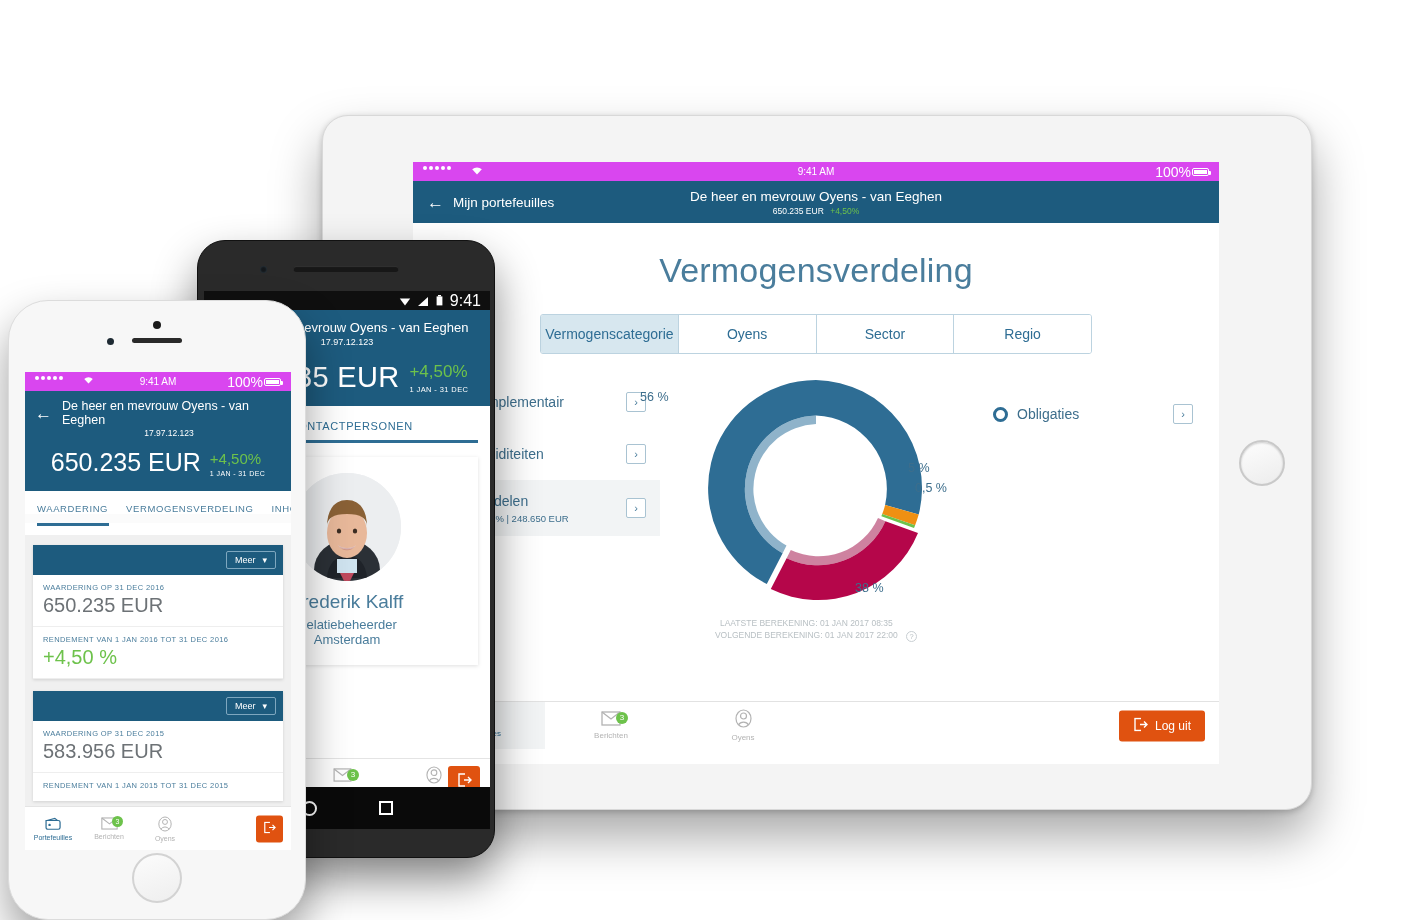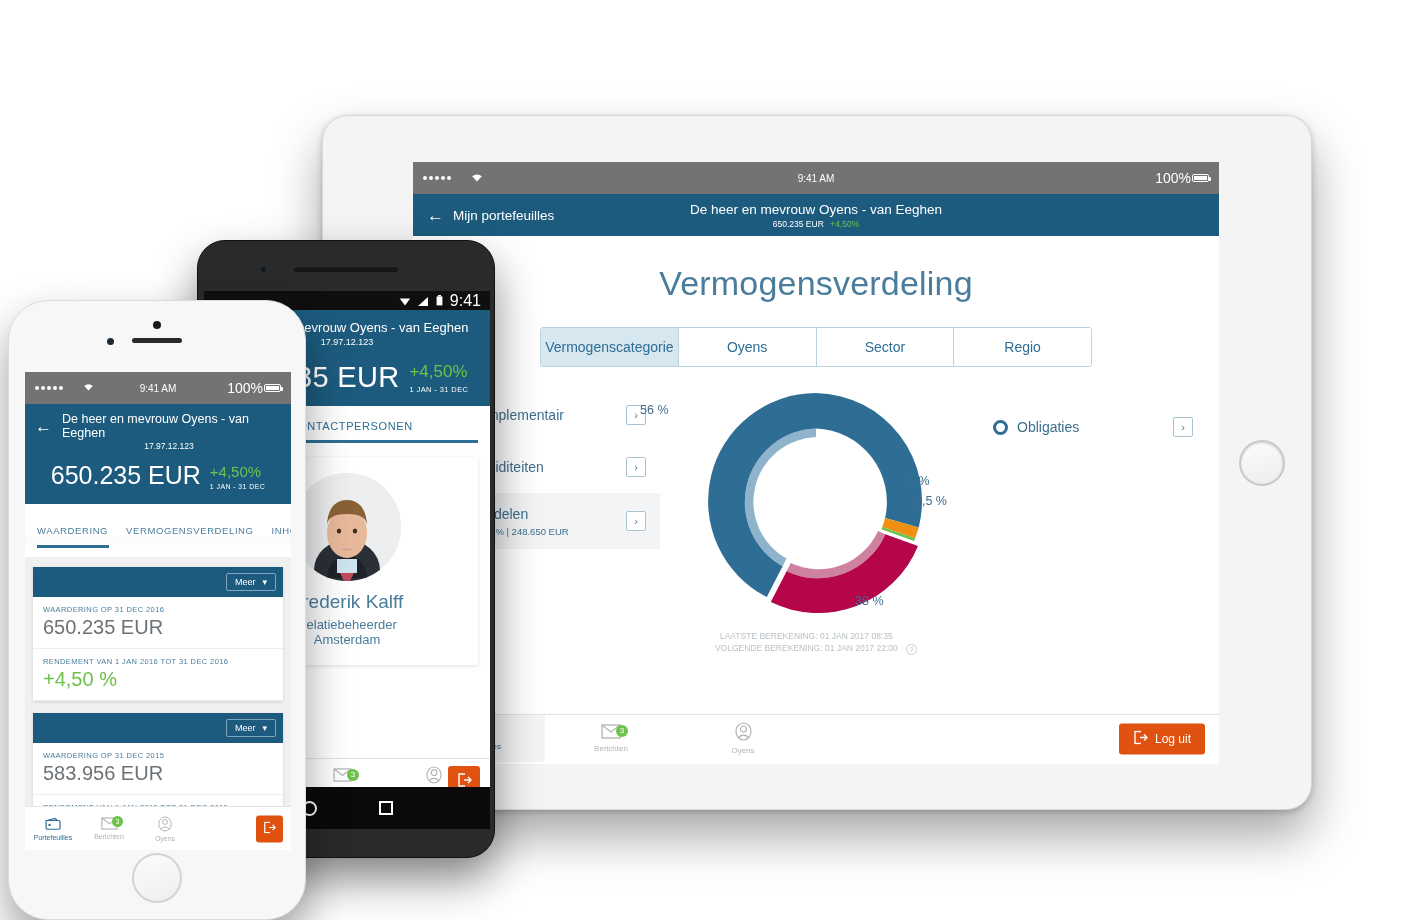--- a/index.html
+++ b/index.html
@@ -31,23 +31,23 @@
     position: absolute; right: 26px; top: 50%;
     transform: translateY(-50%);
     width: 46px; height: 46px; border-radius: 50%;
     border: 2px solid #c9c9c9;
     background: linear-gradient(160deg,#fdfdfd,#ececec);
     box-shadow: inset 0 1px 2px rgba(0,0,0,.18);
   }
 
   
   .ios-status {
-    height: 19px; background: #737373; color: #fff;
-    display: flex; align-items: center;
-    font-size: 10px; padding: 16px 10px; position: relative;
+    height: 19px; background: #d946ef; color: #fff;
+    display: flex; 
+    font-size: 10px; padding: 4px 10px; position: relative;
   }
   .sig-dots { display: flex; gap: 2px; }
   .sig-dots i { width: 4px; height: 4px; border-radius: 50%; background: #fff; display:block; }
   .wifi-ico { margin-left: 20px; font-size: 10px; line-height: 1; }
   .ios-time { position: absolute; left: 0; right: 0; text-align: center; font-size: 10px; }
   .ios-batt { margin-left: auto; display: flex; align-items: center; gap: 1px; font-size: 14px; z-index: 2;}
   .batt-shape { width: 17px; height: 8px; border: 1px solid #fff; border-radius: 2px; position: relative; }
   .batt-shape::before { content:''; position:absolute; inset:1px; background:#fff; }
   .batt-shape::after { content:''; position:absolute; right:-3px; top:2px; width:2px; height:4px; background:#fff; border-radius:0 1px 1px 0; }
 
@@ -222,21 +222,21 @@
   }
   .ip-hdr { background: #1d5b7e; color: #fff; padding: 8px 10px 14px; }
   .ip-hdr-row { display: flex; align-items: center; gap: 10px; }
   .ip-hdr-title { font-size: 12.5px; }
   .ip-hdr-sub { font-size: 8.5px; text-align: center; margin-top: 1px; padding-left: 22px;}
   .ip-amount-row { display: flex; align-items: flex-end; gap: 9px; justify-content: center; margin-top: 10px; }
   .ip-amount { font-size: 25px; font-weight: 300; }
   .ip-pct { color: #6dc24b; font-size: 15px; }
   .ip-period { font-size: 7px; letter-spacing: .4px; margin-top: 2px; }
   .ip-tabs {
-    display: flex; gap: 18px; background: #fff; padding: 21px 12px 0;
+    display: flex; gap: 18px; background: #fff; padding: 12px 12px 0;
     font-size: 9.5px; color: #4a7d9c; letter-spacing: .6px; white-space: nowrap;
   }
   .ip-underline { height: 3px; width: 72px; background: #2e6d94; margin: 9px 0 0 12px; }
   .ip-content { background: #f0f0f0; padding: 10px 8px; height: 290px; }
   .ip-card { background: #fff; box-shadow: 0 1px 3px rgba(0,0,0,.13); margin-bottom: 12px; }
   .ip-card-top {
     background: #1d5b7e; height: 30px; display: flex; align-items: center;
     justify-content: flex-end; padding: 0 7px;
   }
   .meer-btn {

